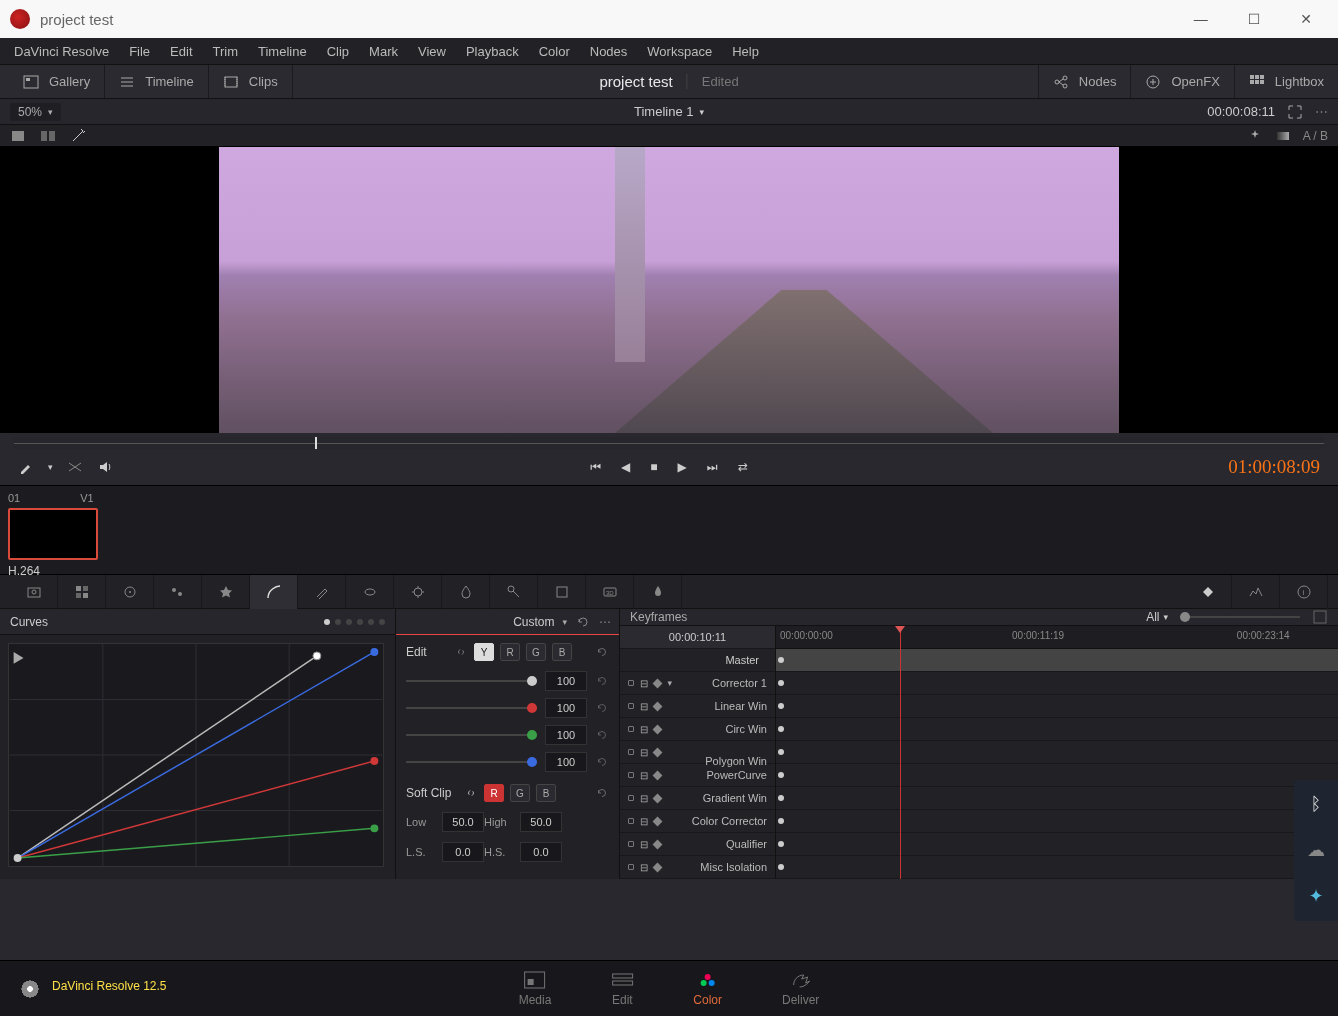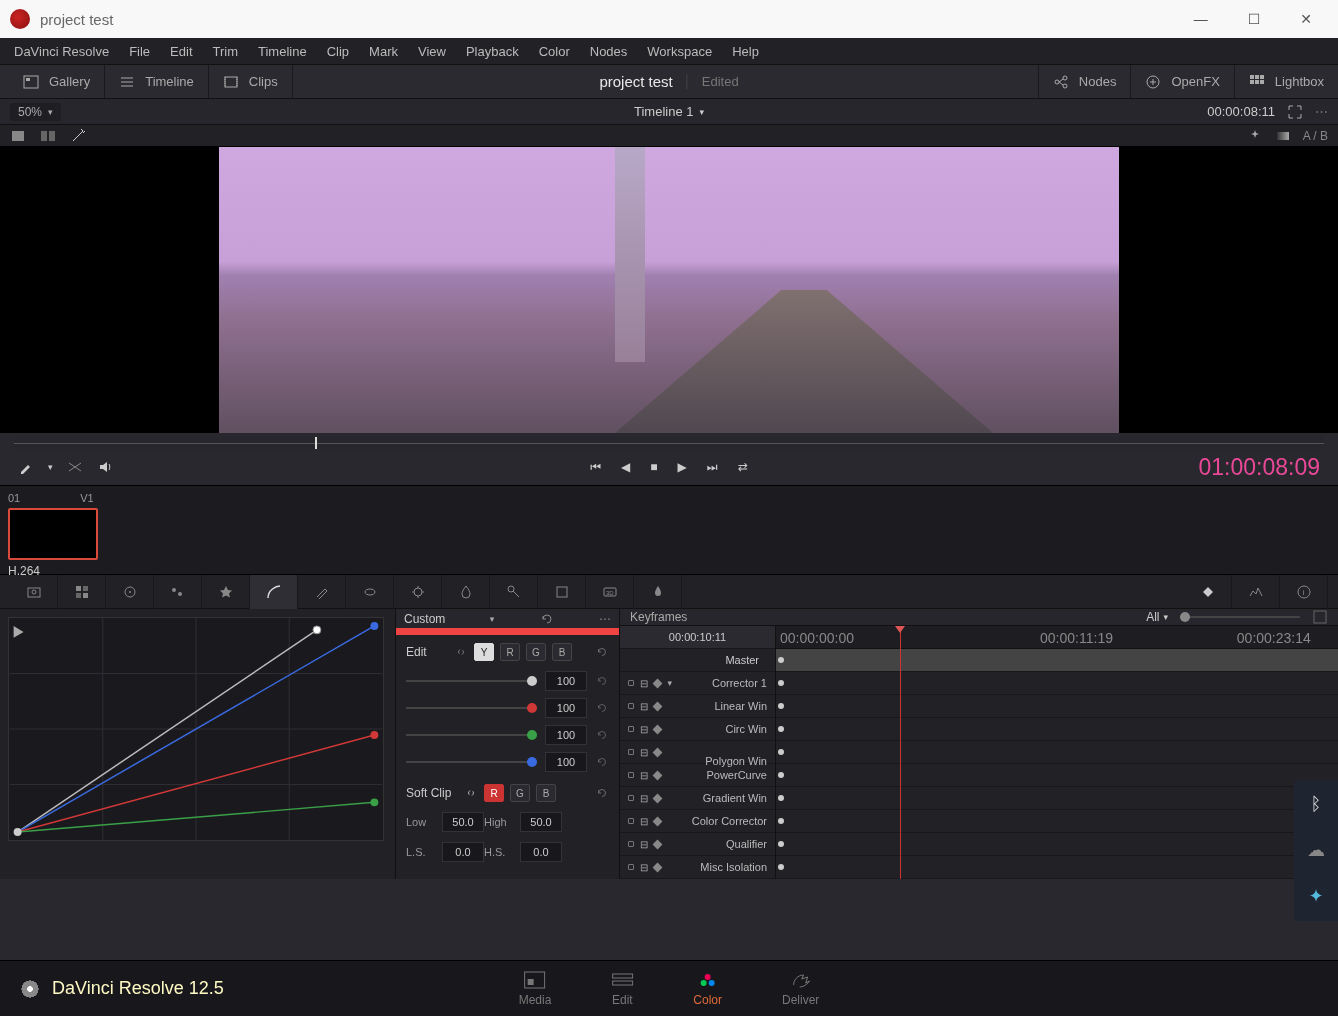--- a/index.html
+++ b/index.html
@@ -28,39 +28,39 @@
 .viewer { background:#000; height:286px; display:flex; justify-content:center; align-items:center;}
 .preview-img { width:900px; height:286px; background: linear-gradient(180deg, #d0a8e0 0%, #c8a0d8 40%, #a080b0 45%, #907090 60%, #605060 100%); position:relative; overflow:hidden;}
 .preview-img::before { content:""; position:absolute; left:44%; top:0; width:30px; height:75%; background:linear-gradient(#b8a8c8,#988098);}
 .preview-img::after { content:""; position:absolute; left:44%; top:50%; width:42%; height:50%; background:linear-gradient(#807070,#504850); clip-path: polygon(0 100%, 100% 100%, 56% 0%, 44% 0%);}
 .scrubber { height:12px; background:#26262c; position:relative; margin:4px 14px 0;}
 .scrubber .bar { position:absolute; left:0; right:0; top:50%; height:1px; background:#555;}
 .scrubber .head { position:absolute; left:23%; top:0; width:2px; height:12px; background:#ddd;}
 .transport { height:36px; display:flex; align-items:center; padding:0 18px;}
 .transport .left { display:flex; gap:14px; align-items:center; color:#ccc;}
 .transport .center { position:absolute; left:50%; transform:translateX(-50%); display:flex; gap:20px; color:#ccc;}
-.transport .tc { margin-left:auto; font-family:Liberation Sans, sans-serif; font-size:23px; color:#ec4899;}
+.transport .tc { margin-left:auto; font-family:Liberation Serif, serif; font-size:19px; color:#f97316;}
 .clipstrip { background:#1c1c20; height:90px; padding:6px 8px; border-top:1px solid #000; border-bottom:1px solid #000;}
 .clipstrip .hdr { display:flex; gap:60px; color:#999; font-size:11px; margin-bottom:4px;}
 .clipthumb { width:90px; height:52px; background:#000; border:2px solid #d94a3a; border-radius:2px;}
 .clipname { color:#ccc; font-size:12px; margin-top:4px;}
 .palette { height:34px; background:#212126; display:flex; align-items:center; padding:0 10px; gap:0; border-bottom:1px solid #111;}
 .palette .btn { width:48px; height:34px; display:flex; align-items:center; justify-content:center; border-right:1px solid #18181c; cursor:pointer; color:#888;}
 .palette .btn.active { background:#2e2e34; color:#ddd;}
 .palette .rbtns { margin-left:auto; display:flex;}
 .lower { display:flex; height:270px; background:#212126;}
 .curves-panel { width:396px; display:flex; flex-direction:column; border-right:1px solid #111;}
 .panel-hdr { height:26px; display:flex; align-items:center; padding:0 10px; color:#ccc; background:#26262c; border-bottom:1px solid #111;}
 .panel-hdr .dots { margin-left:auto; display:flex; gap:5px; align-items:center;}
 .panel-hdr .dots span{ width:6px; height:6px; border-radius:50%; background:#444;}
 .panel-hdr .dots span.on{ background:#ccc;}
 .curve-area { height:232px; padding:8px; position:relative; }
 svg.curve { width:376px; height:224px; background:#1a1a1e; border:1px solid #333;}
 .curves-ctrl { width:224px; border-right:1px solid #111; display:flex; flex-direction:column;}
-.ctrl-hdr { height:26px; display:flex; align-items:center; justify-content:space-between; padding:0 8px; gap:8px; background:#26262c; border-bottom:7px solid #ef4444;}
+.ctrl-hdr { height:26px; display:flex; align-items:center; justify-content:flex-end; padding:0 8px; gap:8px; background:#26262c; border-bottom:1px solid #ef4444;}
 .ctrl-hdr .custom { color:#ccc; }
 .ctrl-body { padding:8px 10px; flex:1;}
 .editrow { display:flex; align-items:center; gap:6px; margin-bottom:10px;}
 .editrow .lbl { color:#ccc; width:42px;}
 .chbtn { width:20px; height:18px; border:1px solid #444; border-radius:2px; display:flex; align-items:center; justify-content:center; font-size:10px; cursor:pointer; background:#2a2a30;}
 .chbtn.on { background:#ddd; color:#222; border-color:#ddd;}
 .chbtn.red.on { background:#c33; border-color:#c33; color:#fff;}
 .sliderrow { display:flex; align-items:center; gap:8px; margin-bottom:7px;}
 .sliderrow .track { flex:1; height:2px; background:#444; position:relative;}
 .sliderrow .knob { position:absolute; right:0; top:-4px; width:10px; height:10px; border-radius:50%;}
@@ -73,28 +73,28 @@
 .kf-hdr { height:26px; display:flex; align-items:center; padding:0 10px; background:#26262c; border-bottom:1px solid #111;}
 .kf-hdr .all { margin-left:auto; color:#ccc; display:flex; align-items:center; gap:4px;}
 .kf-body { display:flex; flex:1; font-size:11px;}
 .kf-list { width:156px; border-right:1px solid #111;}
 .kf-row { height:23px; display:flex; align-items:center; padding:0 8px; gap:6px; border-bottom:1px solid #18181c;}
 .kf-row.head { background:#2a2a30; justify-content:center; color:#ccc;}
 .kf-row .bullet { width:6px; height:6px; border:1px solid #777; border-radius:1px;}
 .kf-row .diamond { width:7px; height:7px; background:#888; transform:rotate(45deg);}
 .kf-timeline { flex:1; position:relative;}
 .kf-ruler { height:23px; background:#1e1e22; display:flex; position:relative; border-bottom:1px solid #111;}
-.kf-ruler .tick { position:absolute; top:4px; color:#888; font-size:14px;}
+.kf-ruler .tick { position:absolute; top:4px; color:#888; font-size:10px;}
 .kf-playhead { position:absolute; top:0; bottom:0; left:22%; width:1px; background:#c33;}
 .kf-playhead::before { content:""; position:absolute; top:0; left:-5px; border:5px solid transparent; border-top:7px solid #d55;}
 .kf-track { height:23px; border-bottom:1px solid #18181c; position:relative;}
 .kf-track.master { background:#444;}
 .kf-dot { position:absolute; left:2px; top:8px; width:6px; height:6px; background:#ccc; border-radius:50%;}
 .bottom-nav { position:absolute; bottom:0; left:0; right:0; height:56px; background:#18181c; display:flex; align-items:center; padding:0 20px; border-top:1px solid #000;}
-.bottom-nav .brand { display:flex; align-items:flex-end; gap:12px; color:#fef9c3; font-size:18px;}
+.bottom-nav .brand { display:flex; align-items:flex-start; gap:12px; color:#fde047; font-size:12px;}
 .bottom-nav .brand .dot { width:20px; height:20px; border-radius:50%; background:radial-gradient(circle,#fff 20%,#888 21%,#888 60%, transparent 61%); position:relative;}
 .bottom-nav .pages { position:absolute; left:50%; transform:translateX(-50%); display:flex; gap:60px;}
 .bottom-nav .page { display:flex; flex-direction:column; align-items:center; gap:4px; color:#777; cursor:pointer; font-size:12px;}
 .bottom-nav .page.active { color:#e06a3a;}
 .ic { width:16px; height:16px; display:inline-block;}
 .floatbar { position:absolute; right:0; top:780px; width:44px; background:#1e2530; display:flex; flex-direction:column; gap:24px; padding:14px 0; align-items:center; border-radius:4px 0 0 4px;}
 .floatbar span { color:#ddd; font-size:18px;}
 </style>
 </head>
 <body>
@@ -365,20 +365,31 @@
           <circle cx="8" cy="8" r="6" fill="none" stroke="#888"></circle>
           <text x="6.5" y="11" font-size="8" fill="#888">i</text>
         </svg>
       </div>
   </div>
 </div>
 
 <div class="lower">
 
   <div class="curves-panel">
+    <div class="panel-hdr">
+      <span>Curves</span>
+      <div class="dots">
+          <span class="on"></span>
+          <span></span>
+          <span></span>
+          <span></span>
+          <span></span>
+          <span></span>
+        </div>
+    </div>
     <div class="curve-area">
       <svg class="curve" viewBox="0 0 376 224">
         <g stroke="#2e2e34">
           <line x1="0" y1="56" x2="376" y2="56"></line>
             <line x1="0" y1="112" x2="376" y2="112"></line>
             <line x1="0" y1="168" x2="376" y2="168"></line>
           <line x1="94" y1="0" x2="94" y2="224"></line>
             <line x1="188" y1="0" x2="188" y2="224"></line>
             <line x1="282" y1="0" x2="282" y2="224"></line>
         </g>
@@ -569,21 +580,21 @@
               <span class="bullet"></span>
               <span style="font-size:10px;">⊟</span>
               <span class="diamond"></span>
               <span style="margin-left:auto;color:#bbb;">Misc Isolation</span>
             </div>
           </div>
       </div>
       <div class="kf-timeline">
         <div class="kf-ruler">
           <span class="tick" style="left:4px;">00:00:00:00</span>
-          <span class="tick" style="left:42%;margin-left:28px;">00:00:11:19</span>
+          <span class="tick" style="left:42%;">00:00:11:19</span>
           <span class="tick" style="left:82%;">00:00:23:14</span>
         </div>
         <div id="kftracks">
             <div class="kf-track master">
               <div class="kf-dot"></div>
             </div>
             <div class="kf-track">
               <div class="kf-dot"></div>
             </div>
             <div class="kf-track">

